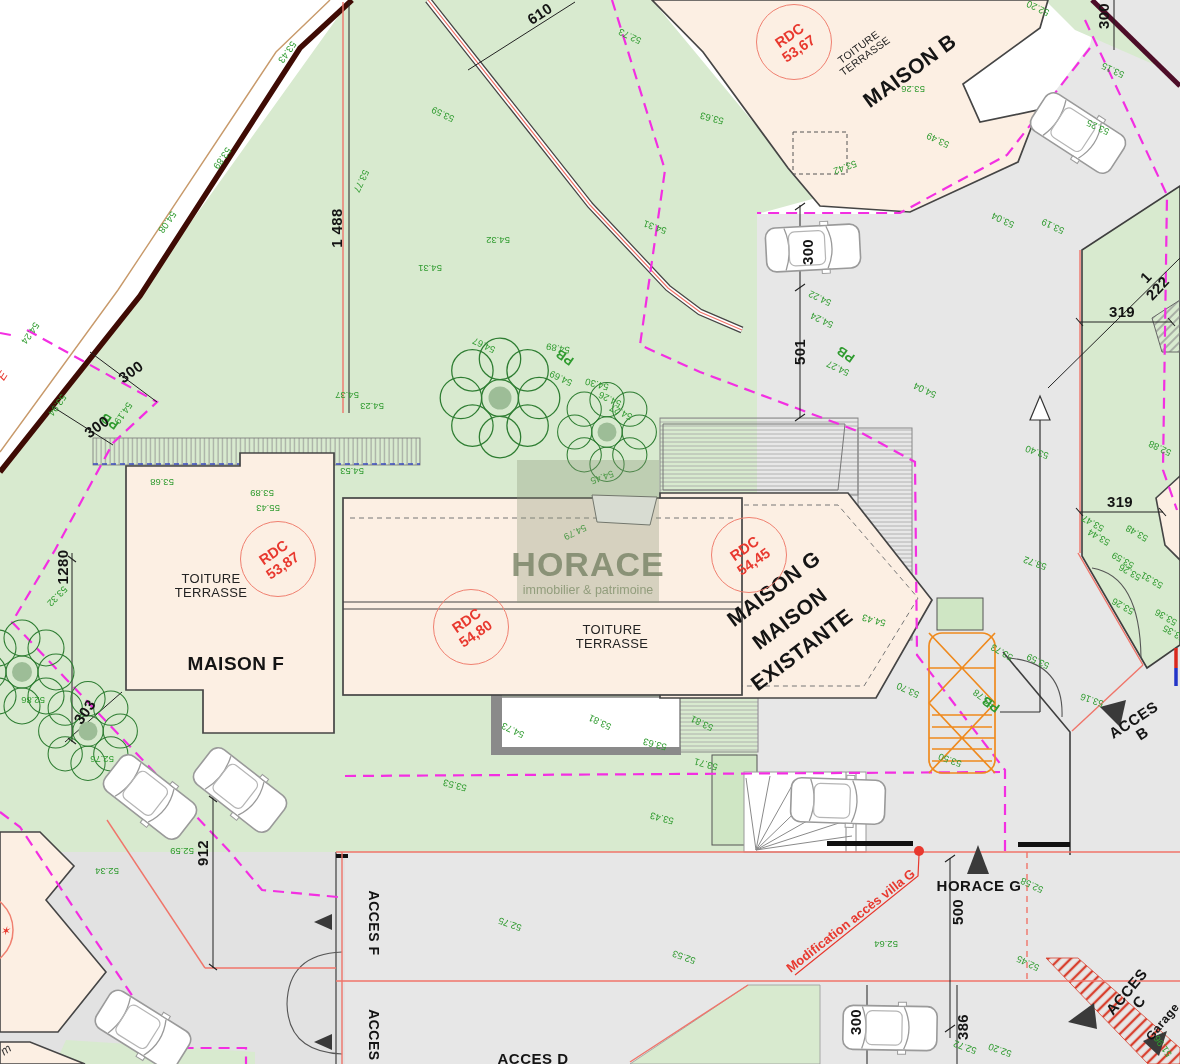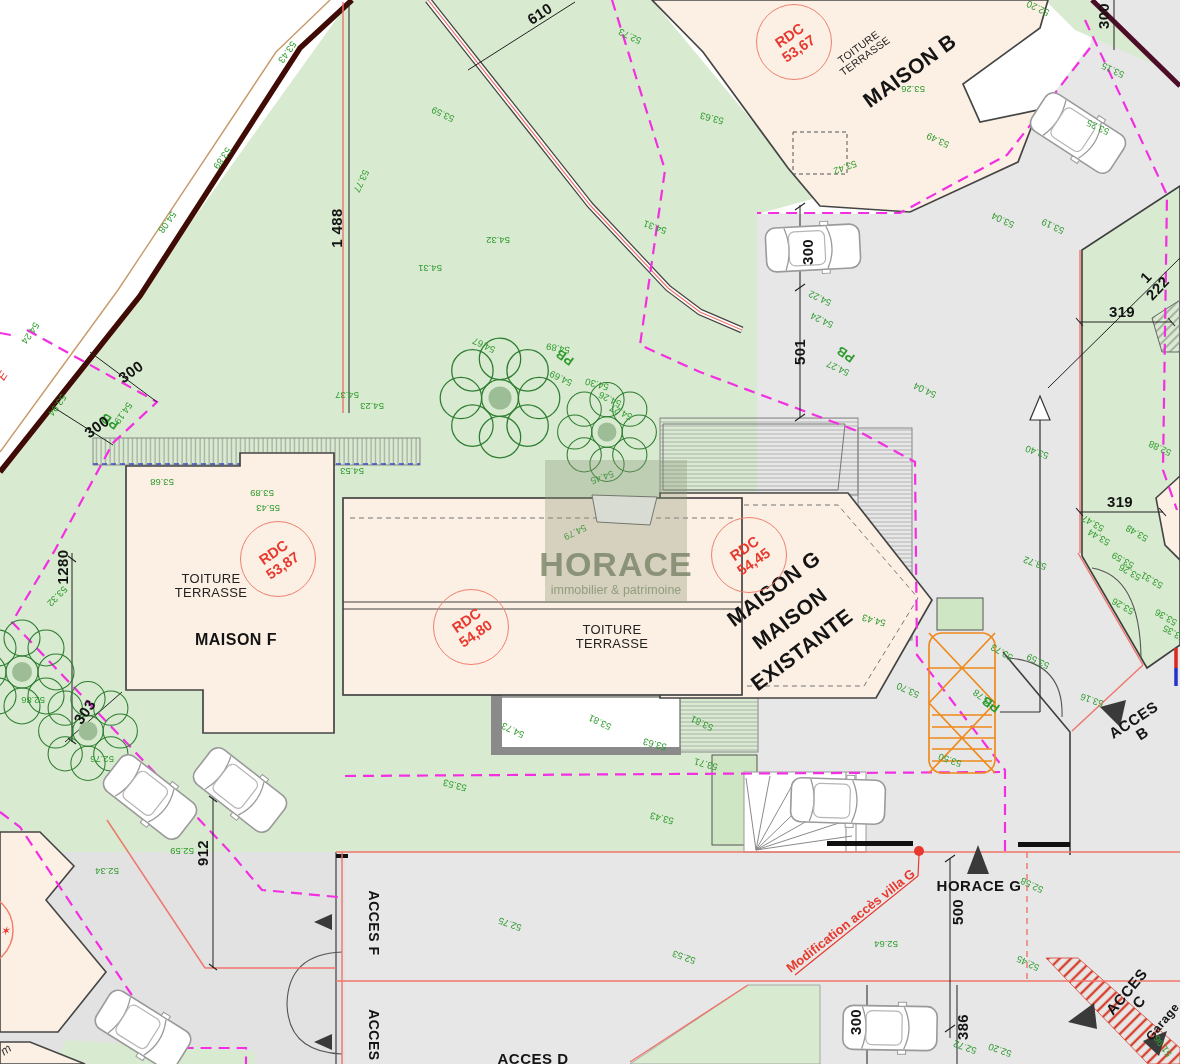--- a/index.html
+++ b/index.html
@@ -15,21 +15,21 @@
   .b{color:#141414;font-weight:700;letter-spacing:.5px;}
   .t{color:#232323;font-size:12px;letter-spacing:.3px;}
   .red-note{color:#e8392f;font-weight:700;font-size:13px;}
   .frag{color:#333;font-style:italic;font-size:12px;}
   .rdc{position:absolute;width:74px;height:74px;border:1.5px solid #f08070;border-radius:50%;
        display:flex;align-items:center;justify-content:center;background:transparent;}
   .rdc-inner{transform:rotate(-35deg);color:#e8392f;font-weight:700;font-size:14.5px;
        text-align:center;white-space:pre-line;line-height:1.12;}
   #watermark{position:absolute;left:517px;top:460px;width:142px;height:143px;z-index:30;
        background:rgba(141,152,124,.34);display:flex;flex-direction:column;justify-content:flex-end;
-       align-items:center;padding-bottom:6px;box-sizing:border-box;margin-left:28px;}
+       align-items:center;padding-bottom:6px;box-sizing:border-box;}
   #watermark .wm-name{font-weight:700;font-size:34px;letter-spacing:1px;color:rgba(116,128,99,.78);line-height:1;}
   #watermark .wm-tag{font-size:12.5px;color:rgba(134,148,113,.85);margin-top:2px;}
 </style>
 </head>
 <body>
 
 <div id="stage">
 
 <svg id="plan-svg" width="1180" height="1064" viewBox="0 0 1180 1064">
   <defs>
@@ -321,21 +321,21 @@
       <div class="lbl d" style="left: 808px; top: 252px; --r: -90deg;">300</div>
       <div class="lbl d" style="left: 800px; top: 352px; --r: -90deg;">501</div>
       <div class="lbl d" style="left: 1104px; top: 16px; --r: -90deg;">300</div>
       <div class="lbl d" style="left: 1122px; top: 312px; --r: 0deg;">319</div>
       <div class="lbl d" style="left: 1152px; top: 283px; --r: -47deg;">1 222</div>
       <div class="lbl d" style="left: 1120px; top: 502px; --r: 0deg;">319</div>
       <div class="lbl d" style="left: 958px; top: 912px; --r: -90deg;">500</div>
       <div class="lbl d" style="left: 856px; top: 1022px; --r: -90deg;">300</div>
       <div class="lbl d" style="left: 963px; top: 1027px; --r: -90deg;">386</div>
       <div class="lbl b" style="left: 910px; top: 71px; --r: -36deg; font-size: 21px;">MAISON B</div>
-      <div class="lbl b" style="left: 236px; top: 640px; --r: 0deg; font-size: 16px;">MAISON F</div>
+      <div class="lbl b" style="left: 236px; top: 664px; --r: 0deg; font-size: 19px;">MAISON F</div>
       <div class="lbl b" style="left: 774px; top: 589px; --r: -37deg; font-size: 21px;">MAISON G</div>
       <div class="lbl b" style="left: 790px; top: 619px; --r: -37deg; font-size: 21px;">MAISON</div>
       <div class="lbl b" style="left: 802px; top: 650px; --r: -37deg; font-size: 21px;">EXISTANTE</div>
       <div class="lbl t" style="left: 862px; top: 52px; --r: -36deg; font-size: 10.5px;">TOITURE
 TERRASSE</div>
       <div class="lbl t" style="left: 211px; top: 586px; --r: 0deg; font-size: 13px;">TOITURE
 TERRASSE</div>
       <div class="lbl t" style="left: 612px; top: 637px; --r: 0deg; font-size: 13px;">TOITURE
 TERRASSE</div>
       <div class="lbl b" style="left: 373px; top: 923px; --r: 90deg; font-size: 14px;">ACCES F</div>

